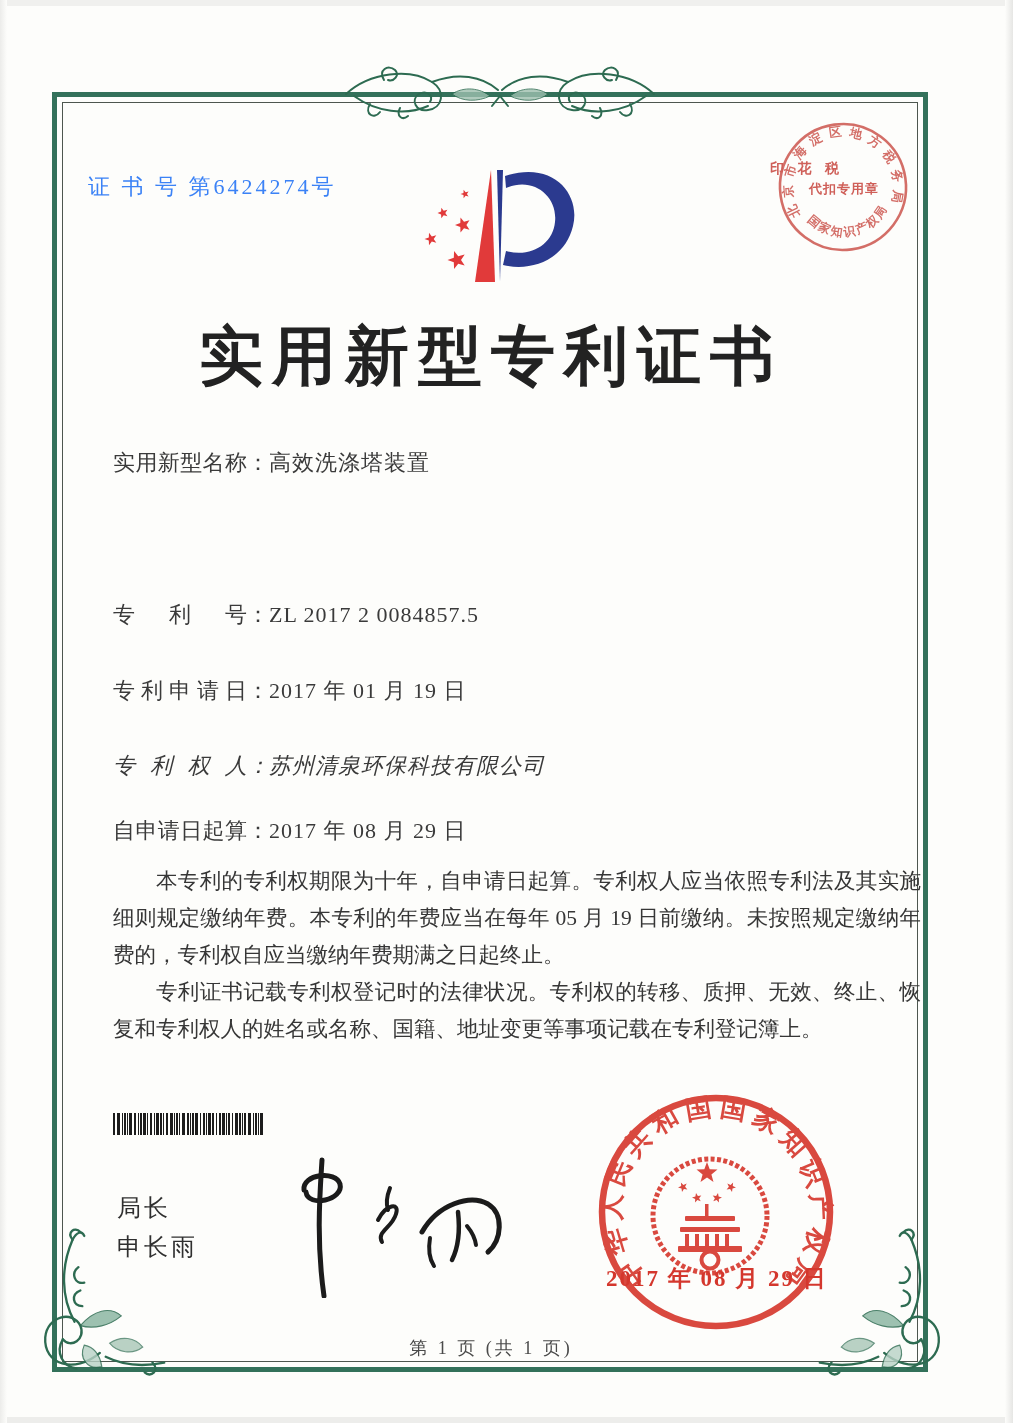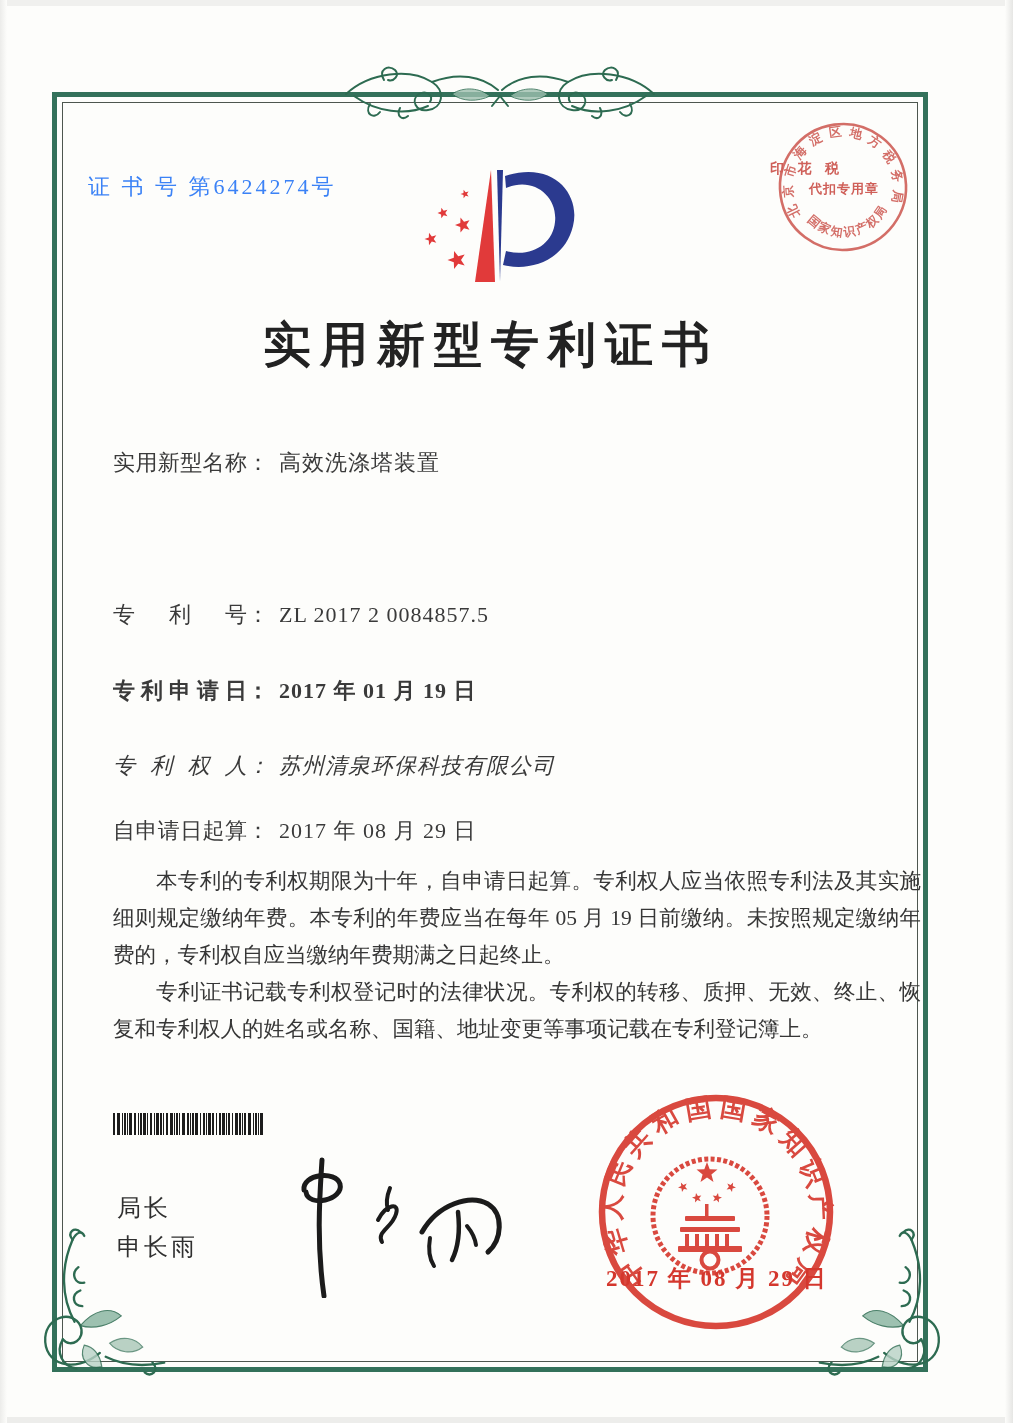--- a/index.html
+++ b/index.html
@@ -15,27 +15,27 @@
   .edge-bottom{left:0;top:1417px;width:1013px;height:6px;background:#ededeb;}
   .edge-right{left:1005px;top:0;width:8px;height:1423px;background:linear-gradient(to right,#fdfdfb,#e6e6e4);}
   .edge-left{left:0;top:0;width:7px;height:1423px;background:linear-gradient(to left,#fdfdfb,#ececea);}
 
   
   .frame-outer{left:52px;top:92px;width:876px;height:1280px;border:5px solid #33715a;box-sizing:border-box;}
   .frame-inner{left:62px;top:102px;width:856px;height:1260px;border:1px solid #4d564f;box-sizing:border-box;}
 
   .cert-no{left:88px;top:172px;font-size:22px;letter-spacing:3px;color:#3b82f6;}
 
-  .title{left:52px;top:313px;width:878px;text-align:center;font-size:48px;font-weight:bold;
+  .title{left:52px;top:313px;width:878px;text-align:center;font-size:64px;font-weight:bold;
          letter-spacing:9px;color:#222;}
 
   .field{left:113px;height:30px;font-size:22px;color:#3a3a3a;white-space:nowrap;}
   .flabel{display:inline-block;width:134px;text-align:justify;text-align-last:justify;vertical-align:top;}
   .fsep{display:inline-block;width:22px;}
-  .fvalue{letter-spacing:1px;margin-left:10px;}
+  .fvalue{letter-spacing:1px;}
 
   .body-text{left:113px;top:863px;width:808px;font-size:21.5px;line-height:37px;
              text-align:justify;color:#363636;}
   .body-text p{margin:0;text-indent:2em;}
 
   .barcode{left:113px;top:1113px;width:268px;height:22px;font-size:0;white-space:nowrap;}
   .barcode i{display:inline-block;height:22px;background:#1c1c1c;}
 
   .director-label{left:117px;top:1192px;font-size:24px;color:#2f2f2f;
                   font-family:"Liberation Sans","DejaVu Sans",sans-serif;letter-spacing:3px;}
@@ -156,21 +156,21 @@
   <div class="abs stamp-line2">代扣专用章</div>
 
   <div class="abs title">实用新型专利证书</div>
 
   <div class="abs field" style="top:448px;">
     <span class="flabel">实用新型名称</span><span class="fsep">：</span><span class="fvalue">高效洗涤塔装置</span>
   </div>
   <div class="abs field" style="top:600px;">
     <span class="flabel">专利号</span><span class="fsep">：</span><span class="fvalue">ZL 2017 2 0084857.5</span>
   </div>
-  <div class="abs field" style="top:676px;font-weight:bold;">
+  <div class="abs field" style="top:676px;">
     <span class="flabel">专利申请日</span><span class="fsep">：</span><span class="fvalue">2017 年 01 月 19 日</span>
   </div>
   <div class="abs field" style="top:751px;font-style:italic;">
     <span class="flabel">专利权人</span><span class="fsep">：</span><span class="fvalue">苏州清泉环保科技有限公司</span>
   </div>
   <div class="abs field" style="top:816px;">
     <span class="flabel">自申请日起算</span><span class="fsep">：</span><span class="fvalue">2017 年 08 月 29 日</span>
   </div>
 
   <div class="abs body-text">
@@ -232,14 +232,15 @@
         <text x="170.65440767129022" y="40.0990688678543" transform="rotate(29.076923076923094 170.65440767129022 40.0990688678543)" text-anchor="middle" font-size="26" fill="#d63a30" font-weight="bold">家</text>
         <text x="195.8570318244257" y="60.34022480888365" transform="rotate(48.46153846153845 195.8570318244257 60.34022480888365)" text-anchor="middle" font-size="26" fill="#d63a30" font-weight="bold">知</text>
         <text x="212.91276629994655" y="87.79889519792127" transform="rotate(67.84615384615387 212.91276629994655 87.79889519792127)" text-anchor="middle" font-size="26" fill="#d63a30" font-weight="bold">识</text>
         <text x="219.88789377590336" y="119.3619155655513" transform="rotate(87.23076923076923 219.88789377590336 119.3619155655513)" text-anchor="middle" font-size="26" fill="#d63a30" font-weight="bold">产</text>
         <text x="215.99159959447996" y="151.45078512627418" transform="rotate(106.61538461538464 215.99159959447996 151.45078512627418)" text-anchor="middle" font-size="26" fill="#d63a30" font-weight="bold">权</text>
         <text x="201.66563145999496" y="180.4273842200774" transform="rotate(126 201.66563145999496 180.4273842200774)" text-anchor="middle" font-size="26" fill="#d63a30" font-weight="bold">局</text>
       </g>
   </svg>
   <div class="abs seal-date">2017 年 08 月 29 日</div>
 
+  <div class="abs footer">第 1 页 (共 1 页)</div>
 
 </div>
 
 </body></html>

